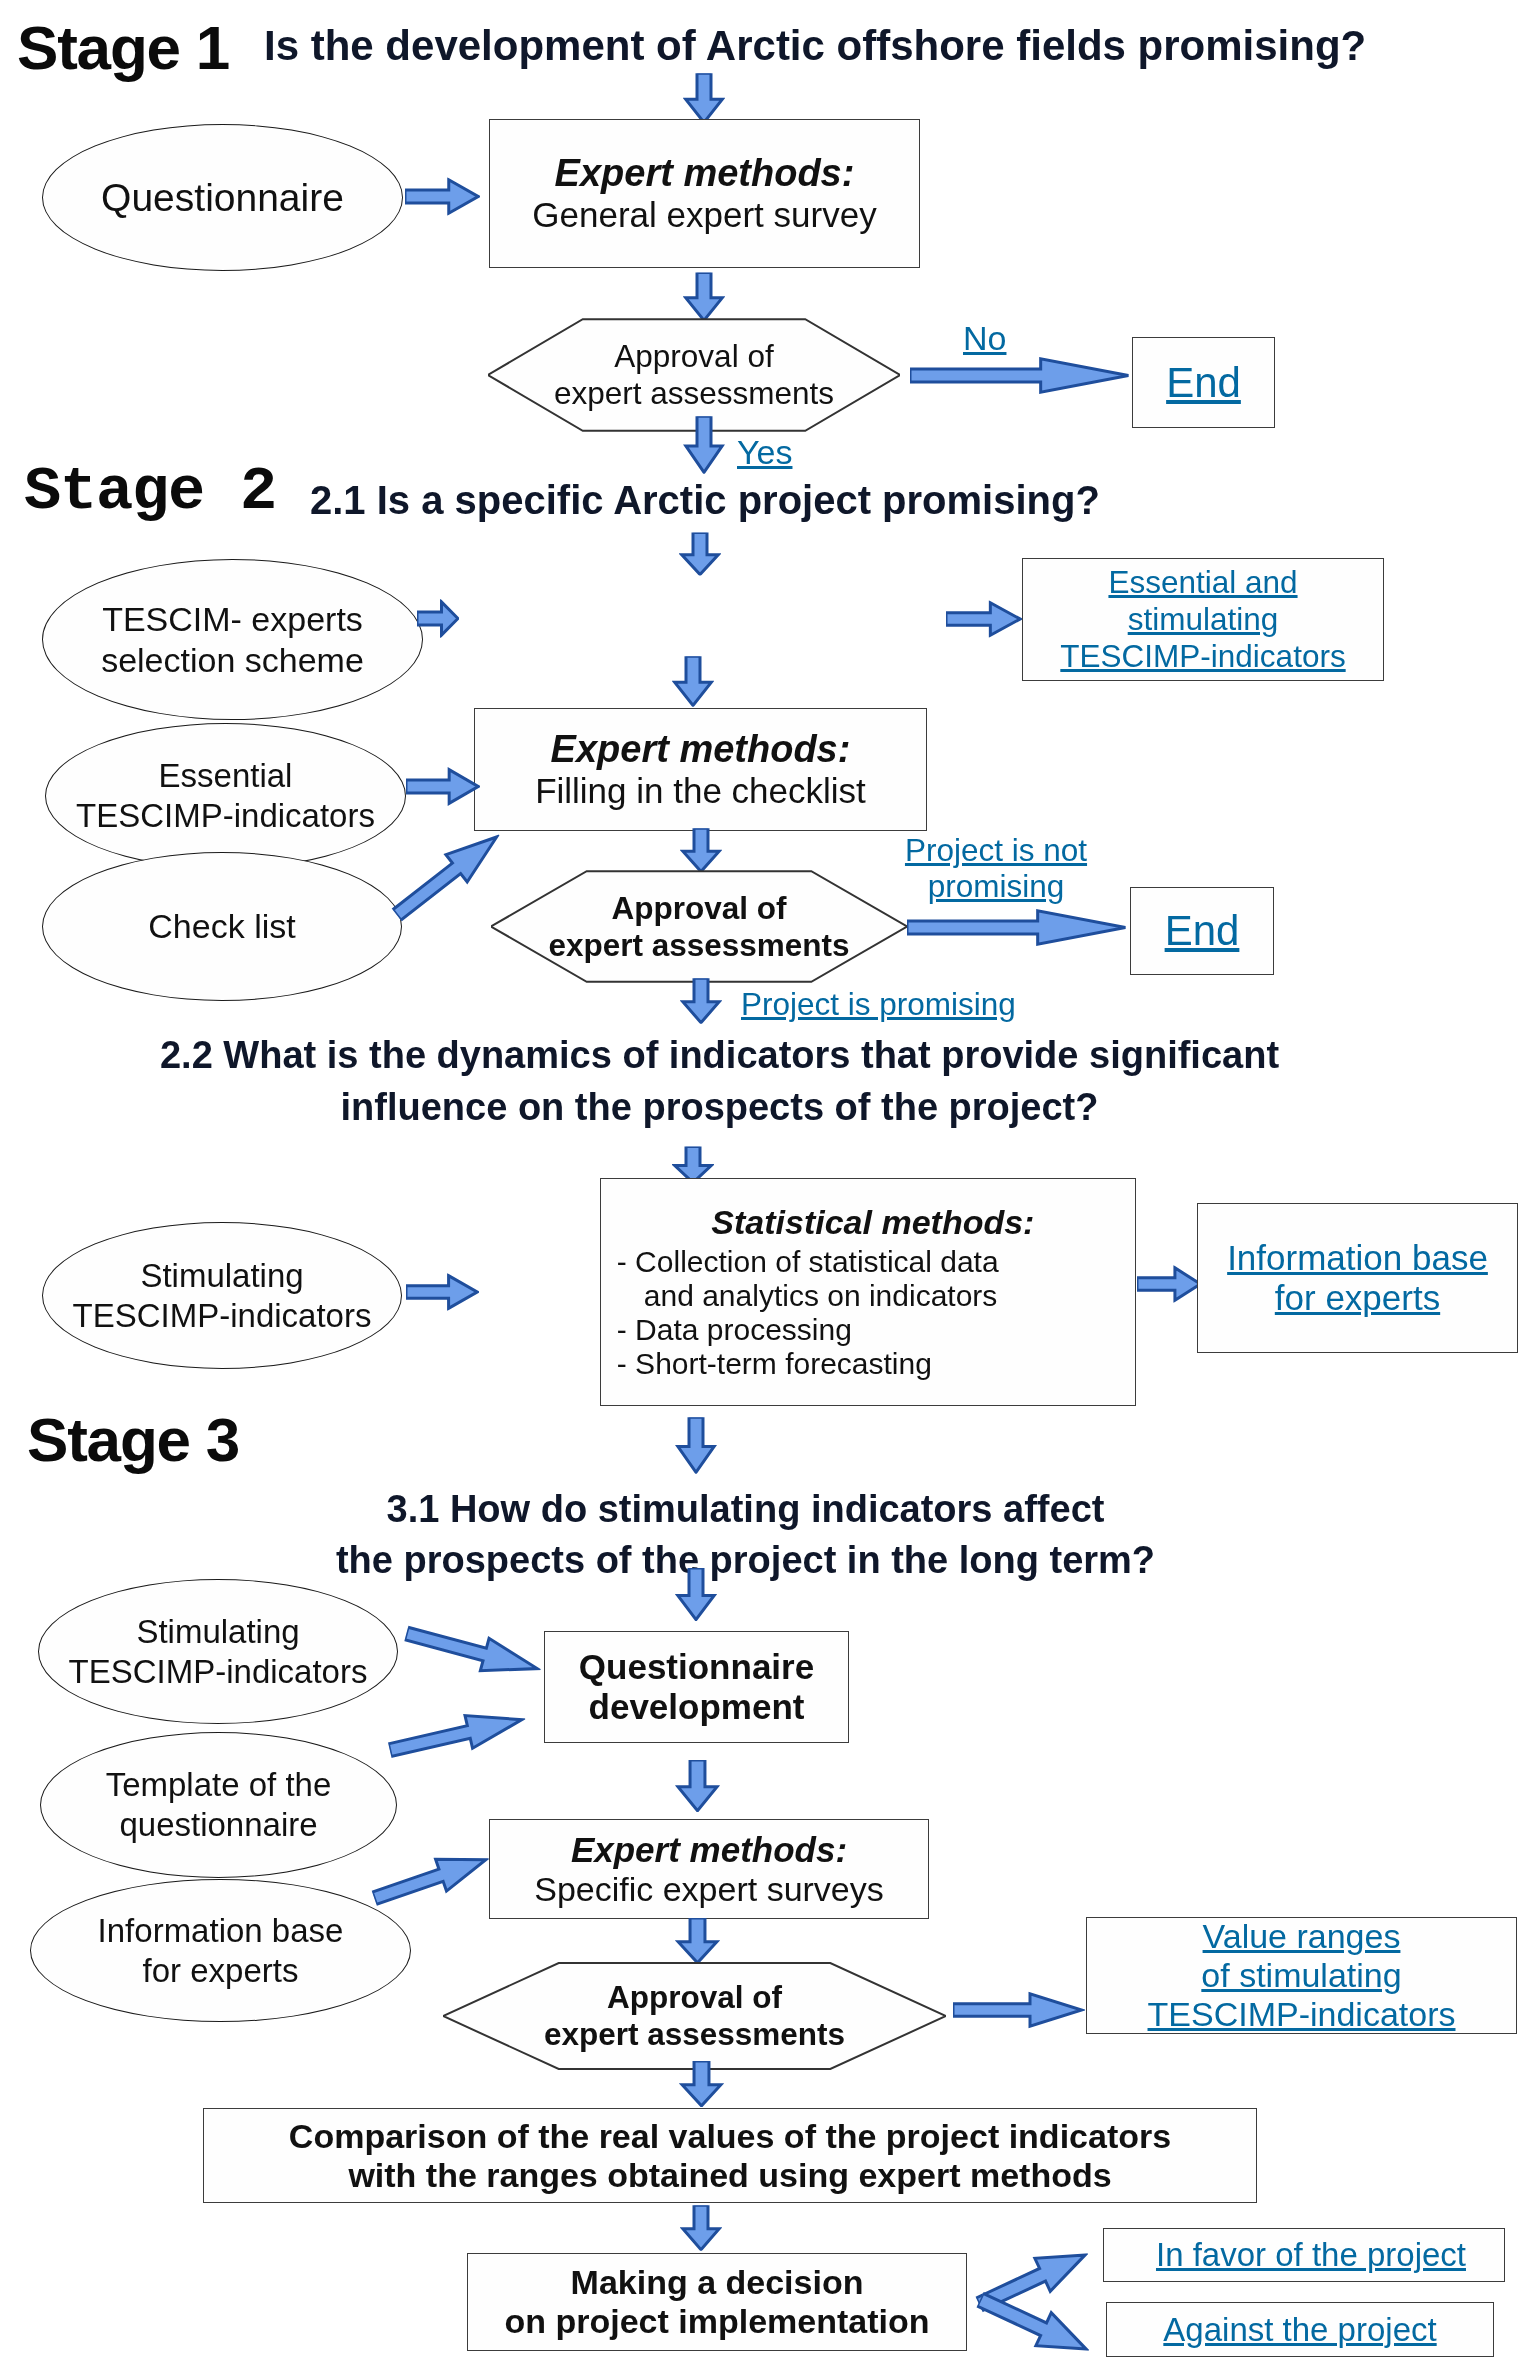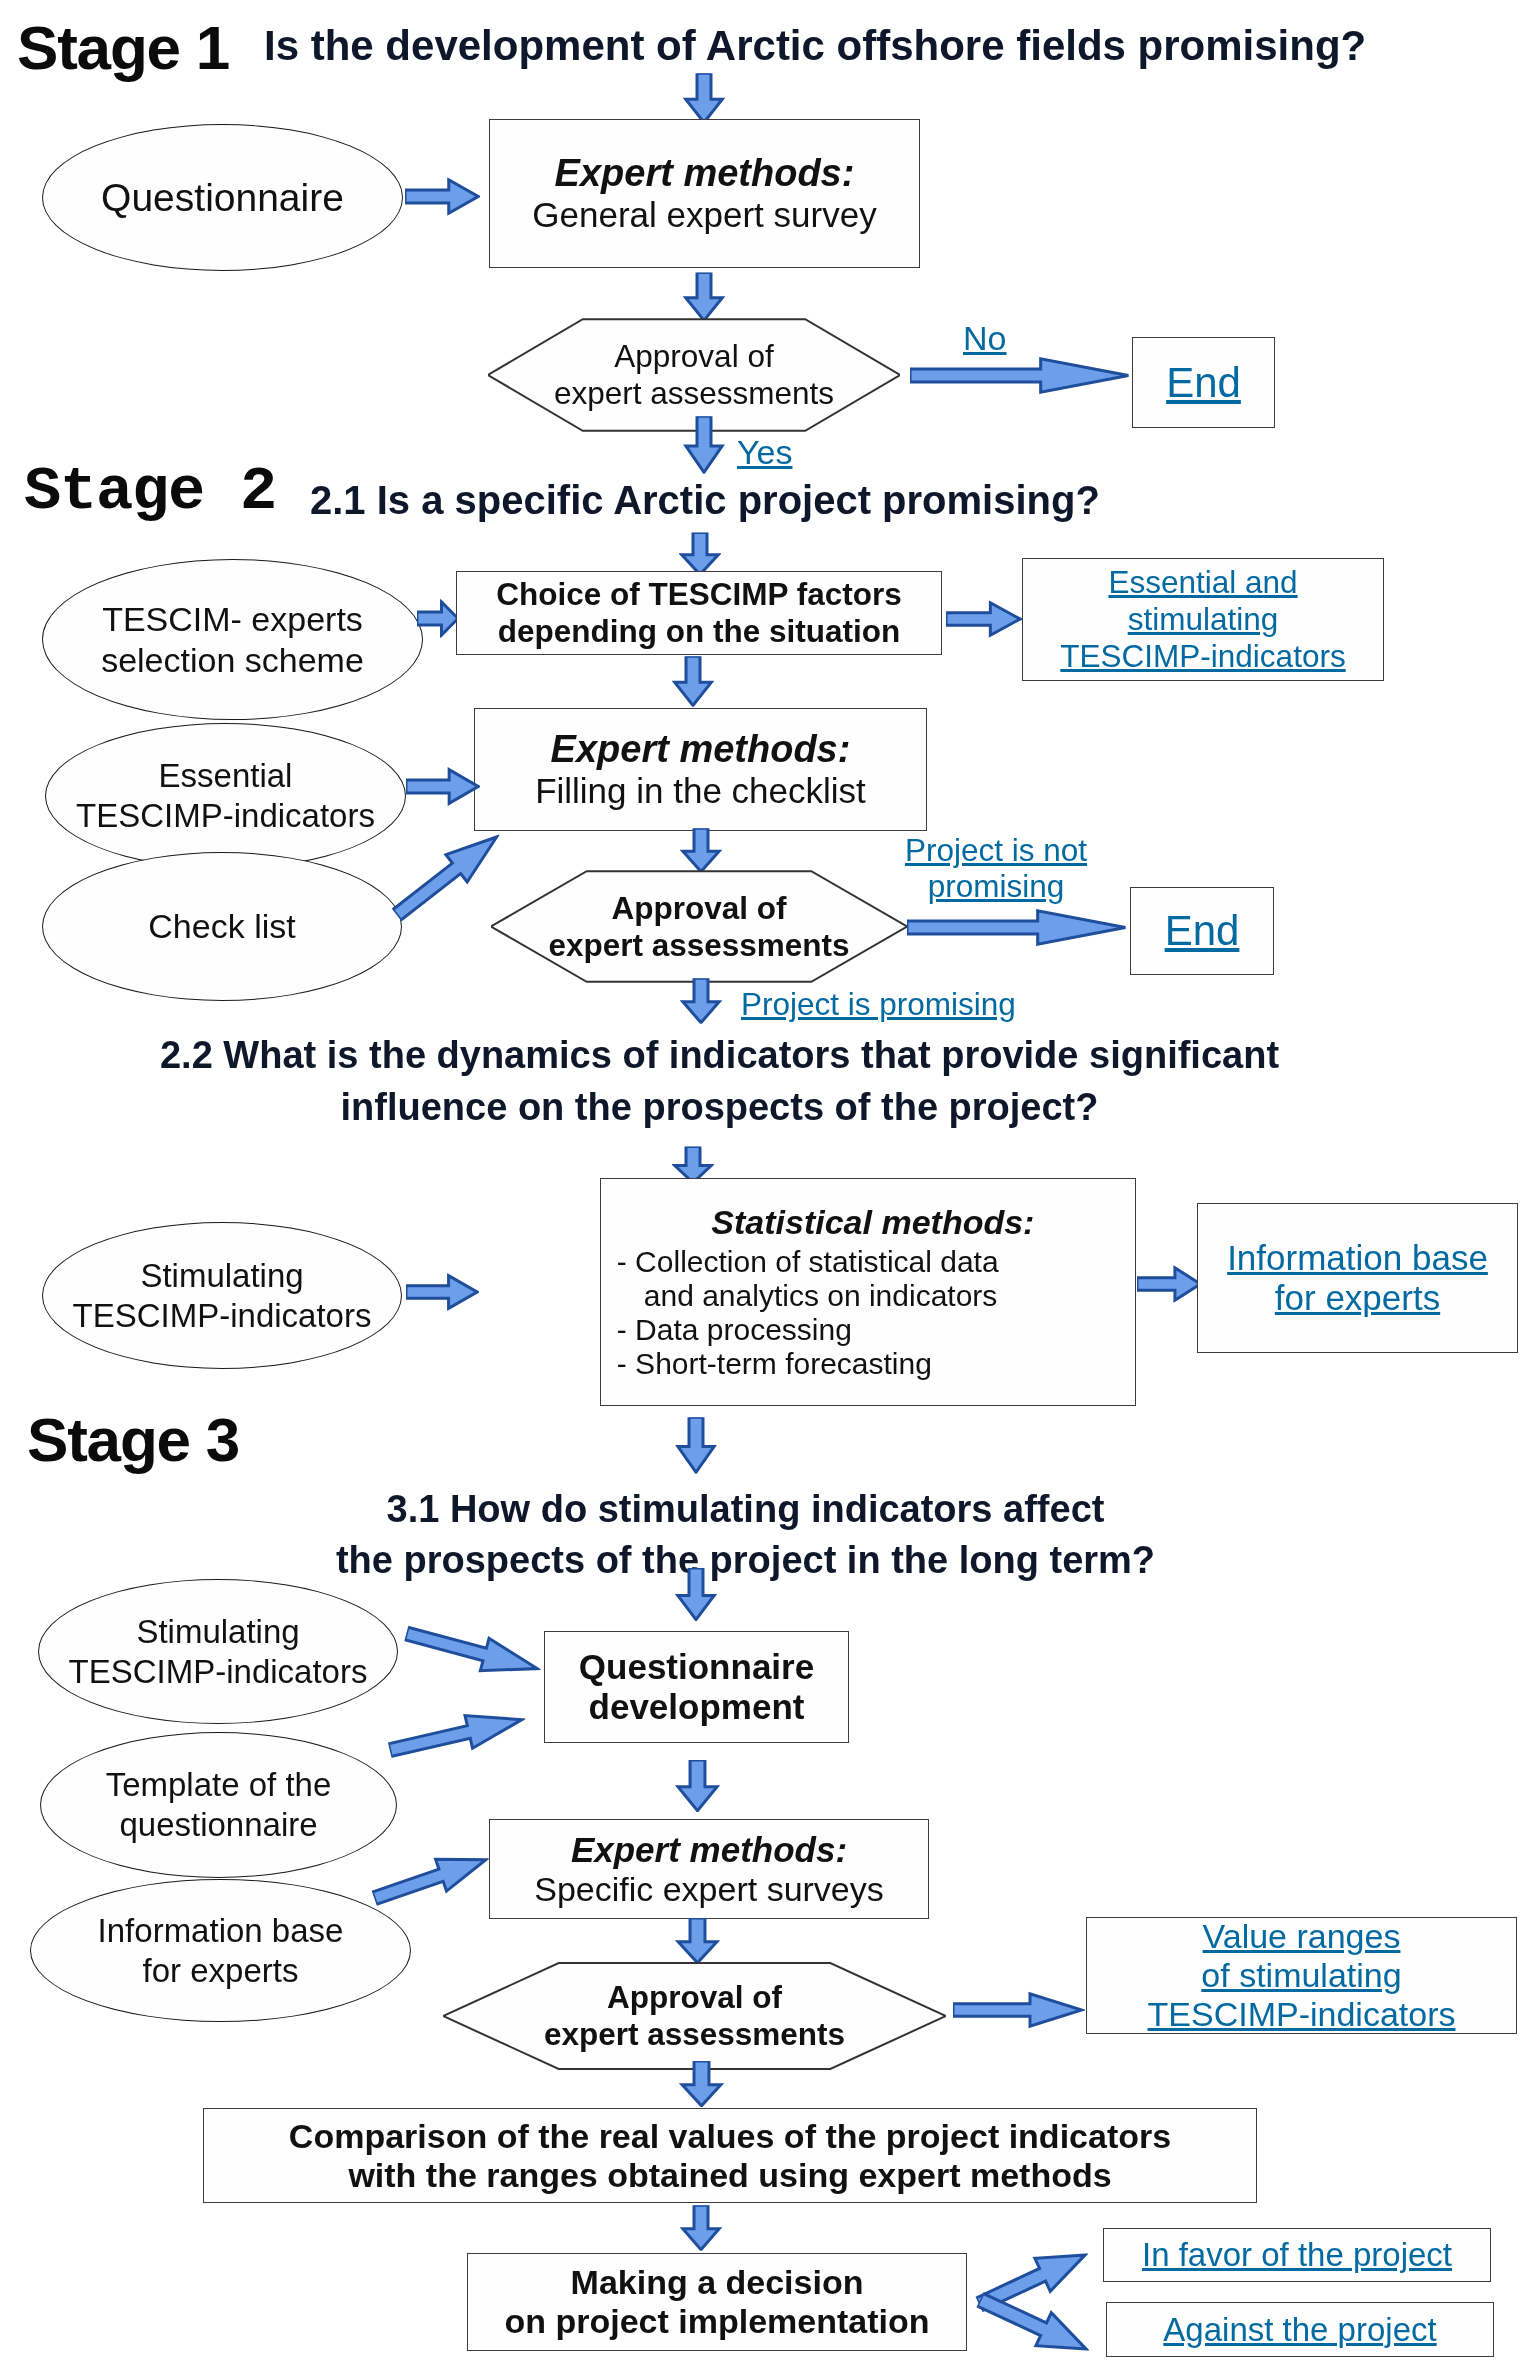--- a/index.html
+++ b/index.html
@@ -94,24 +94,20 @@
 
   <div class="el" style="left:42px;top:559px;width:379px;height:159px;font-size:34px;line-height:1.2;">
     <div>TESCIM- experts</div>
     <div>selection scheme</div>
   </div>
 
   <svg class="arr" style="left:417px;top:599px;width:42px;height:39px" viewBox="0 0 70 64" width="42" height="39">
       <use href="#ar"></use>
     </svg>
 
-  <div class="bx" style="left:456px;top:571px;width:484px;height:82px;">
-    <div class="b" style="font-size:31.5px;">Choice of TESCIMP factors</div>
-    <div class="b" style="font-size:31.5px;">depending on the situation</div>
-  </div>
 
   <svg class="arr" style="left:946px;top:600px;width:76px;height:38px" viewBox="0 0 126 62" width="76" height="38">
       <use href="#ar"></use>
     </svg>
 
   <div class="bx" style="left:1022px;top:558px;width:360px;height:121px;">
     <div class="red" style="font-size:31.5px;">Essential and</div>
     <div class="red" style="font-size:31.5px;">stimulating</div>
     <div class="red" style="font-size:31.5px;">TESCIMP-indicators</div>
   </div>
@@ -300,21 +296,21 @@
     <div class="b" style="font-size:34px;">on project implementation</div>
   </div>
 
   <svg class="arr" style="left:973px;top:2258px;width:121px;height:42px;transform:rotate(-25deg);" viewBox="0 0 200 70" width="121" height="42">
       <use href="#ar"></use>
     </svg>
   <svg class="arr" style="left:974px;top:2304px;width:121px;height:42px;transform:rotate(25deg);" viewBox="0 0 200 70" width="121" height="42">
       <use href="#ar"></use>
     </svg>
 
-  <div class="bx" style="left:1103px;top:2228px;width:386px;height:52px;">
+  <div class="bx" style="left:1103px;top:2228px;width:386px;height:52px;padding-left:14px;">
     <div class="red" style="font-size:33px;">In favor of the project</div>
   </div>
 
   <div class="bx" style="left:1106px;top:2302px;width:386px;height:53px;">
     <div class="red" style="font-size:33px;">Against the project</div>
   </div>
 
 </div>
 
 

